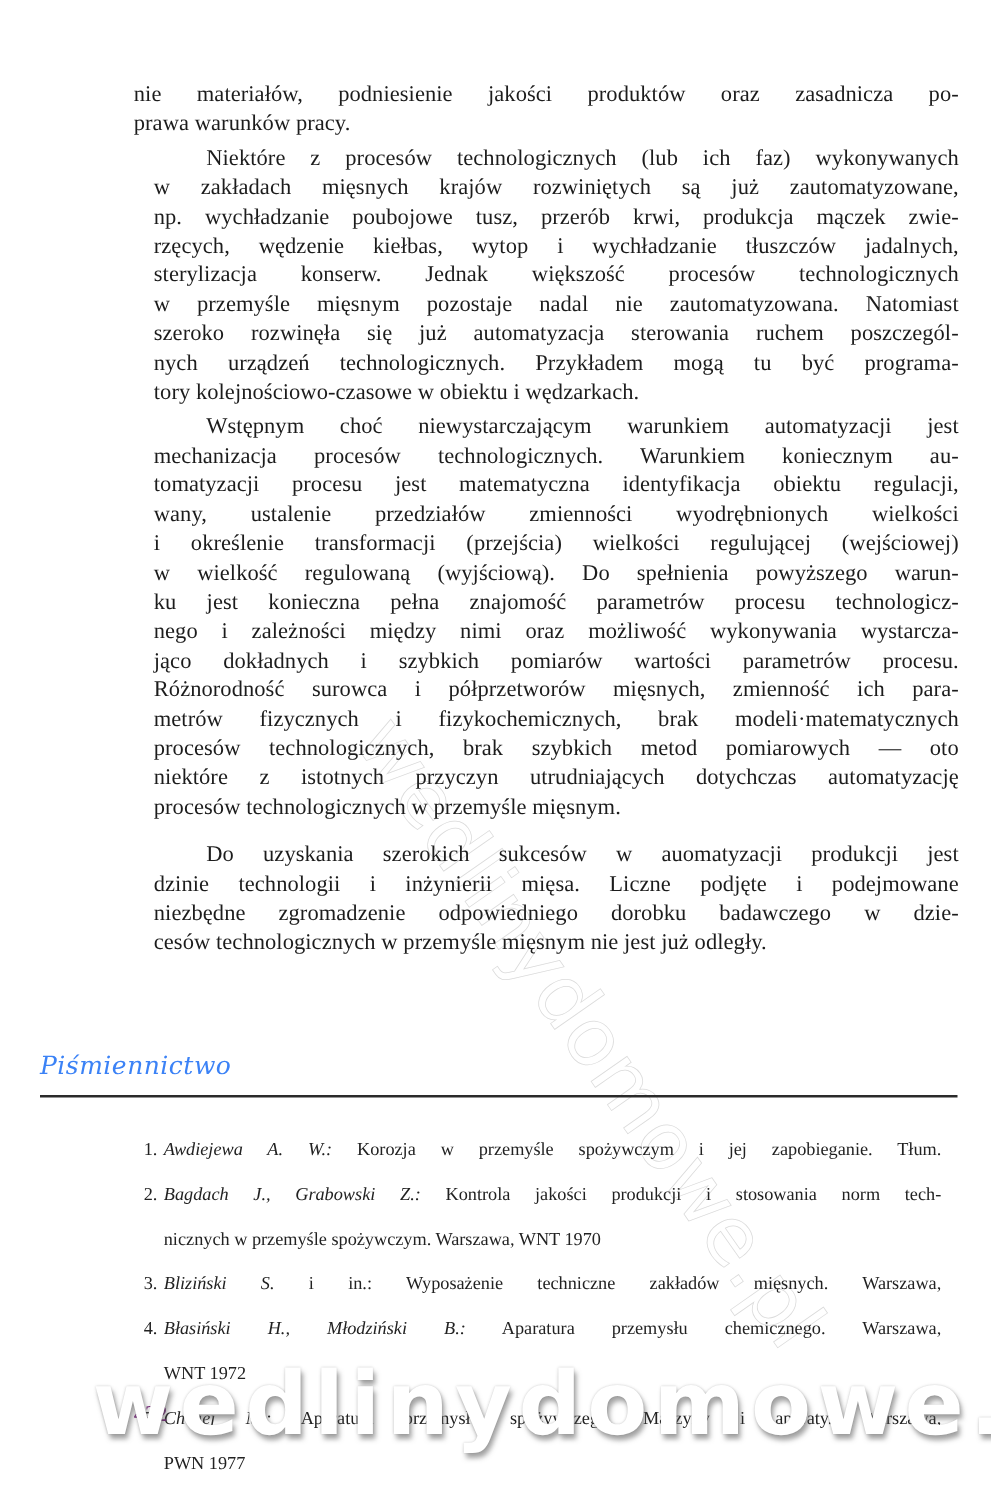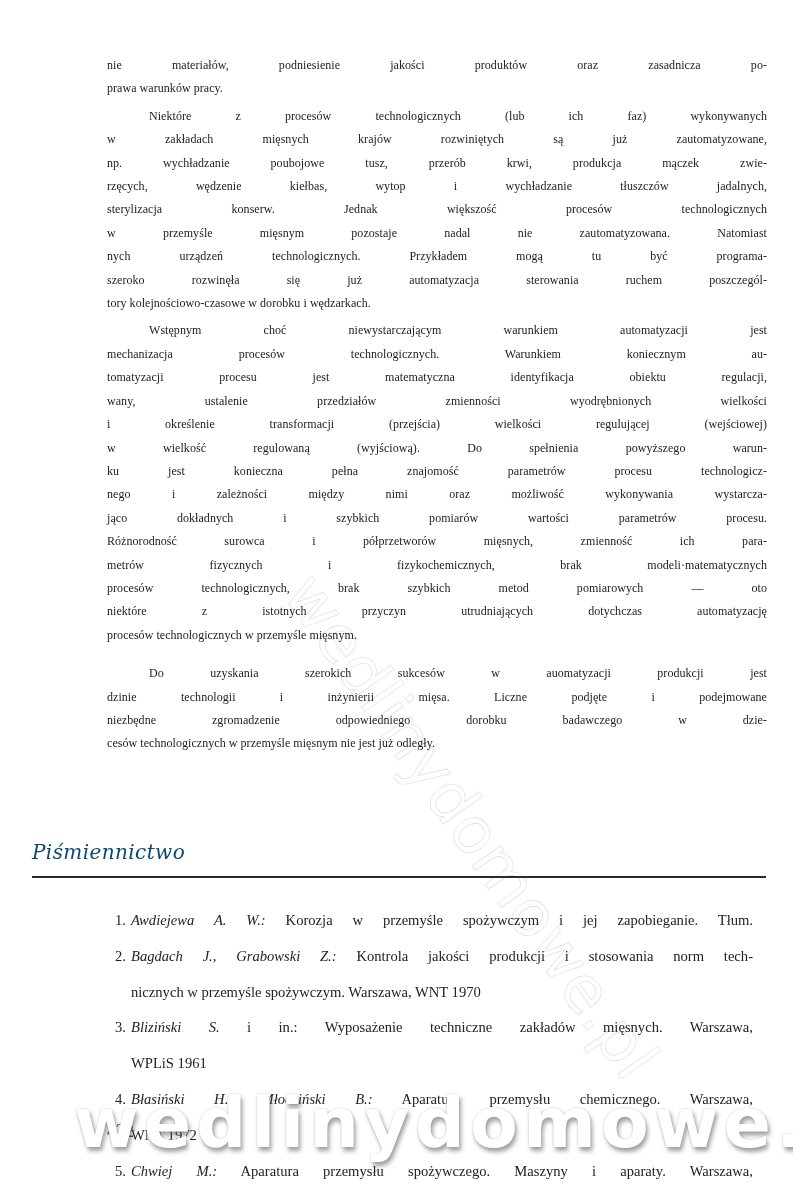--- a/index.html
+++ b/index.html
@@ -2,35 +2,35 @@
 <html><head>
 <meta charset="utf-8">
 <style>
   html, body { margin: 0; padding: 0; }
   body {
     width: 793px; height: 1200px; background: #ffffff; position: relative; overflow: hidden;
     font-family: "Liberation Serif", "DejaVu Serif", serif; color: #1c1c1c;
   }
   .page { position: absolute; left: 0; top: 0; width: 793px; height: 1200px; }
   .body-text {
-    position: absolute; left: 107px; width: 660px; top: 54px;
-    font-size: 12px; line-height: 23.4px; text-align: justify; hyphens: manual;
+    position: absolute; left: 107px; width: 660px; top: 64px;
+    font-size: 18px; line-height: 23.4px; text-align: justify; hyphens: manual;
     letter-spacing: 0.05px;
   }
   .body-text p { margin: 0; }
   .body-text p.indent { text-indent: 42px; margin-top: 4px; }
   .body-text p.p4 { margin-top: 15px; }
   .body-text .ln { display: block; text-align: justify; text-align-last: justify; white-space: nowrap; }
   .body-text .ln.last { text-align-last: left; }
   .body-text p.indent .ln:first-child { padding-left: 42px; }
-  .body-text p.indent { text-indent: 0; }
+  .body-text p.indent { text-indent: 0; margin-left: 16px; }
 
   .section-heading {
     position: absolute; left: 32px; top: 840px;
-    font-family: "DejaVu Serif", serif; font-style: italic; font-size: 20px; color: #0c4a6e;
+    font-family: "DejaVu Serif", serif; font-style: italic; font-size: 20px; color: #3b82f6;
     letter-spacing: 0.4px;
   }
   .section-rule {
     position: absolute; left: 32px; top: 876px; width: 734px; height: 2px; background: #2a2a2a;
   }
   .refs {
     position: absolute; left: 115px; top: 895px; width: 638px;
     font-size: 14.6px; line-height: 20.8px; color: #222;
   }
   .ref { position: relative; padding-left: 16px; margin-bottom: 0; }
@@ -68,23 +68,23 @@
       <span class="ln">nie materiałów, podniesienie jakości produktów oraz zasadnicza po-</span>
       <span class="ln last">prawa warunków pracy.</span>
     </p>
     <p class="indent">
       <span class="ln">Niektóre z procesów technologicznych (lub ich faz) wykonywanych</span>
       <span class="ln">w zakładach mięsnych krajów rozwiniętych są już zautomatyzowane,</span>
       <span class="ln">np. wychładzanie poubojowe tusz, przerób krwi, produkcja mączek zwie-</span>
       <span class="ln">rzęcych, wędzenie kiełbas, wytop i wychładzanie tłuszczów jadalnych,</span>
       <span class="ln">sterylizacja konserw. Jednak większość procesów technologicznych</span>
       <span class="ln">w przemyśle mięsnym pozostaje nadal nie zautomatyzowana. Natomiast</span>
+      <span class="ln">szeroko rozwinęła się już automatyzacja sterowania ruchem poszczegól-</span>
       <span class="ln">nych urządzeń technologicznych. Przykładem mogą tu być programa-</span>
-      <span class="ln">szeroko rozwinęła się już automatyzacja sterowania ruchem poszczegól-</span>
-      <span class="ln last">tory kolejnościowo-czasowe w dorobku i wędzarkach.</span>
+      <span class="ln last">tory kolejnościowo-czasowe w obiektu i wędzarkach.</span>
     </p>
     <p class="indent">
       <span class="ln">Wstępnym choć niewystarczającym warunkiem automatyzacji jest</span>
       <span class="ln">mechanizacja procesów technologicznych. Warunkiem koniecznym au-</span>
       <span class="ln">tomatyzacji procesu jest matematyczna identyfikacja obiektu regulacji,</span>
       <span class="ln">wany, ustalenie przedziałów zmienności wyodrębnionych wielkości</span>
       <span class="ln">i określenie transformacji (przejścia) wielkości regulującej (wejściowej)</span>
       <span class="ln">w wielkość regulowaną (wyjściową). Do spełnienia powyższego warun-</span>
       <span class="ln">ku jest konieczna pełna znajomość parametrów procesu technologicz-</span>
       <span class="ln">nego i zależności między nimi oraz możliwość wykonywania wystarcza-</span>
@@ -112,21 +112,20 @@
       <span class="rl"><span class="author">Awdiejewa A. W.:</span><span> Korozja w przemyśle spożywczym i jej zapobieganie. Tłum.</span></span>
     </div>
     <div class="ref">
       <span class="num">2.</span>
       <span class="rl"><span class="author">Bagdach J., Grabowski Z.:</span><span> Kontrola jakości produkcji i stosowania norm tech-</span></span>
       <span class="rl last">nicznych w przemyśle spożywczym. Warszawa, WNT 1970</span>
     </div>
     <div class="ref">
       <span class="num">3.</span>
       <span class="rl"><span class="author">Bliziński S.</span><span> i in.: Wyposażenie techniczne zakładów mięsnych. Warszawa,</span></span>
-      <span class="rl last">WPLiS 1961</span>
     </div>
     <div class="ref">
       <span class="num">4.</span>
       <span class="rl"><span class="author">Błasiński H., Młodziński B.:</span><span> Aparatura przemysłu chemicznego. Warszawa,</span></span>
       <span class="rl last">WNT 1972</span>
     </div>
     <div class="ref">
       <span class="num">5.</span>
       <span class="rl"><span class="author">Chwiej M.:</span><span> Aparatura przemysłu spożywczego. Maszyny i aparaty. Warszawa,</span></span>
       <span class="rl last">PWN 1977</span>

